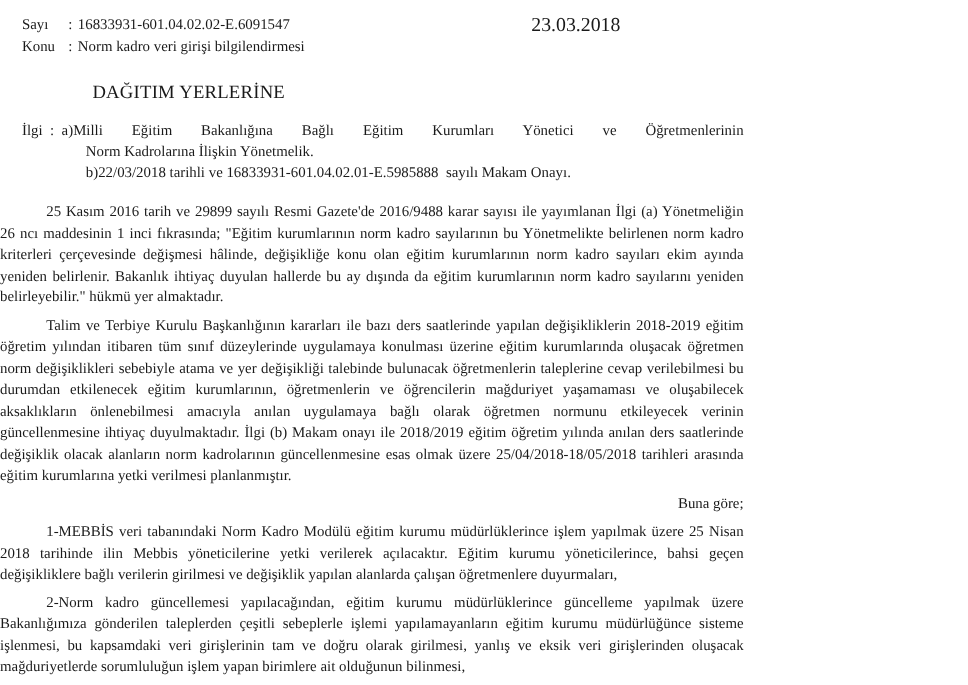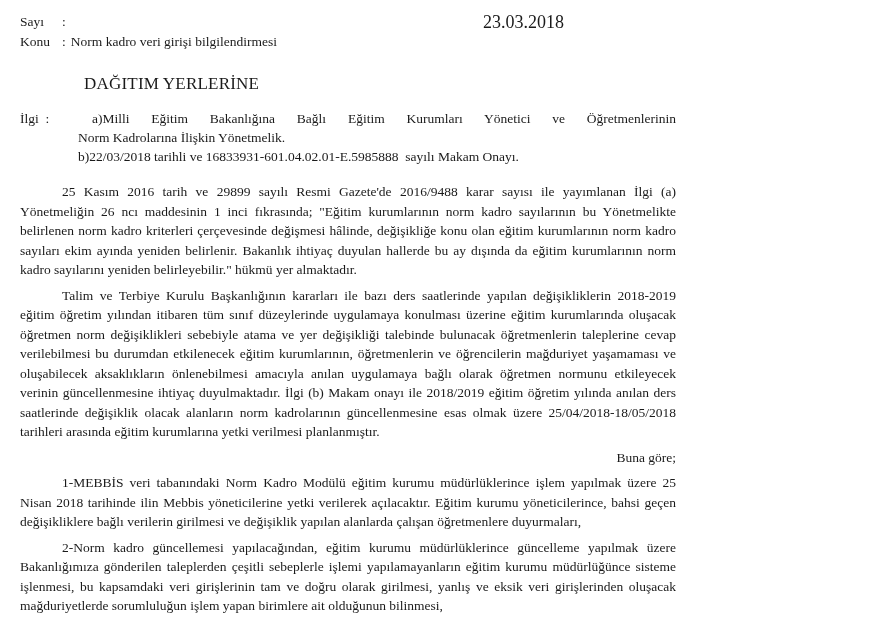--- a/index.html
+++ b/index.html
@@ -71,21 +71,20 @@
     margin-top: 15px;
     padding-left: 20px;
     padding-right: 100px;
     font-size: 13.5px;
     line-height: 19px;
   }
   .ilgi-a {
     display: flex;
     align-items: baseline;
     white-space: pre;
-    gap: 36px;
   }
   .ilgi-key {
     flex: 0 0 auto;
   }
   .ilgi-a-text {
     flex: 1 1 auto;
     text-align: justify;
     text-align-last: justify;
     white-space: normal;
   }
@@ -93,21 +92,20 @@
     padding-left: 58px;
   }
   .ilgi-b {
     padding-left: 58px;
     white-space: pre;
   }
 
   
   .body {
     margin-top: 16px;
-    padding-left: 20px;
     padding-right: 100px;
     font-size: 13.5px;
     line-height: 19.5px;
   }
   .para {
     text-align: justify;
     margin: 0 0 6px 0;
     text-indent: 42px;
   }
   .para.tight {
@@ -122,20 +120,21 @@
 </head>
 <body>
 
 <div class="page">
 
   <div class="header">
 
     <div class="header-row">
       <span class="hdr-label">Sayı</span>
       <span class="hdr-colon">:</span>
+      <span class="hdr-value">16833931-601.04.02.02-E.6091547</span>
     </div>
 
     <div class="header-row">
       <span class="hdr-label">Konu</span>
       <span class="hdr-colon">:</span>
       <span class="hdr-value">Norm kadro veri girişi bilgilendirmesi</span>
     </div>
 
     <div class="hdr-date">23.03.2018</div>
   </div>

